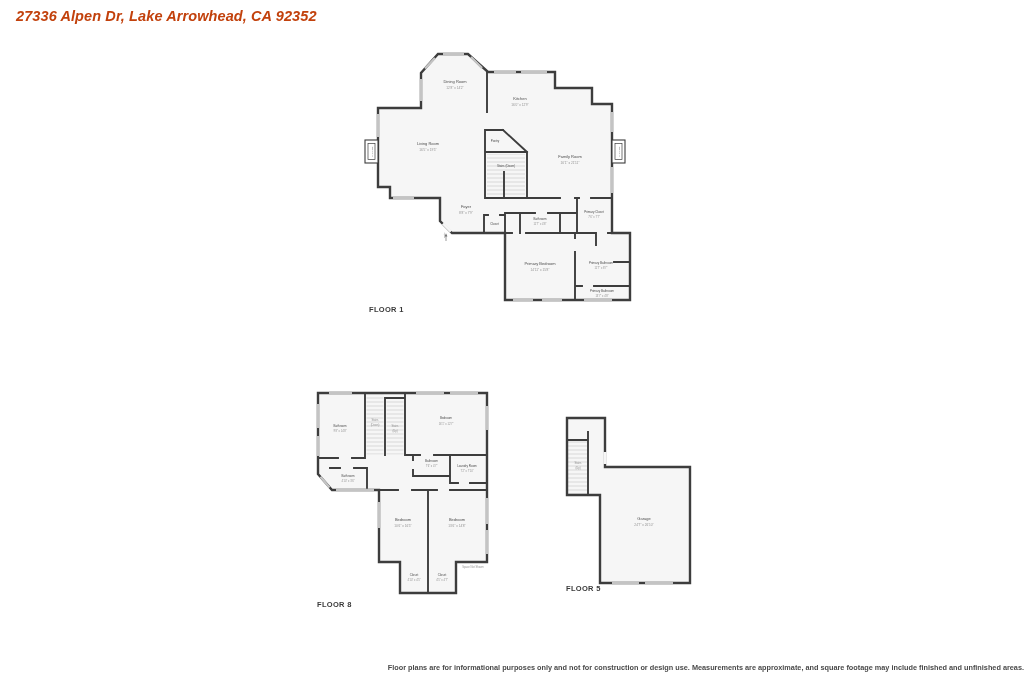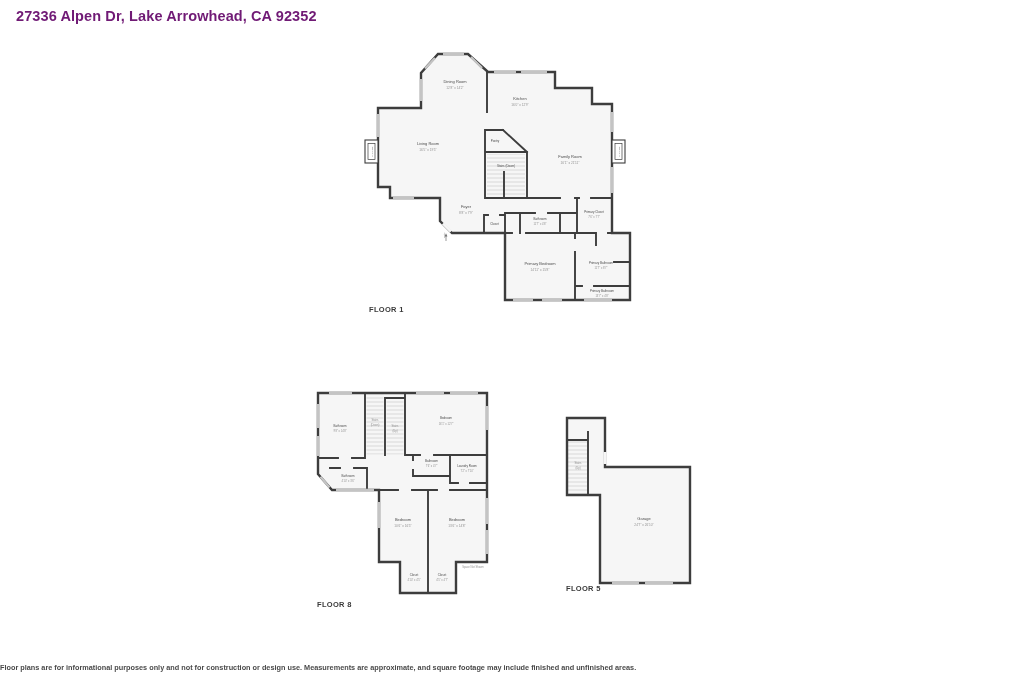--- a/index.html
+++ b/index.html
@@ -1,20 +1,20 @@
 <!DOCTYPE html>
 <html><head>
 <meta charset="utf-8">
 <style>
   html,body{margin:0;padding:0;background:#fff;}
   #page{position:relative;width:1024px;height:683px;background:#ffffff;overflow:hidden;
         font-family:"Liberation Sans", sans-serif;}
-  #title{position:absolute;left:16px;top:8px;font-size:14.5px;font-weight:bold;color:#701a75;letter-spacing:.1px;}
+  #title{position:absolute;left:16px;top:8px;font-size:14.5px;font-weight:bold;color:#c2410c;letter-spacing:.1px;font-style:italic;}
   .floor-label{position:absolute;font-size:7.5px;font-weight:700;color:#3a3a3a;letter-spacing:.3px;text-align:right;}
-  #disclaimer{position:absolute;left:0;right:0;top:663px;text-align:left;font-size:7.3px;font-weight:700;color:#4a4a4a;}
+  #disclaimer{position:absolute;left:0;right:0;top:663px;text-align:right;font-size:7.3px;font-weight:700;color:#4a4a4a;}
   svg{position:absolute;overflow:visible;}
   .room{fill:#f6f6f6;stroke:none;}
   .wall{fill:none;stroke:#3d3d3d;stroke-width:2.4;stroke-linecap:square;stroke-linejoin:miter;}
   .iwall{fill:none;stroke:#3d3d3d;stroke-width:1.9;stroke-linecap:square;}
   .win{fill:none;stroke:#c4c4c4;stroke-width:2.4;stroke-linecap:butt;}
   .gap{fill:none;stroke:#f6f6f6;stroke-width:3;stroke-linecap:butt;}
   .fp{fill:#ffffff;stroke:#3d3d3d;stroke-width:1.1;}
   .fpi{fill:none;stroke:#3d3d3d;stroke-width:.7;}
   text{font-family:"Liberation Sans", sans-serif;text-anchor:middle;}
   .rn{font-size:4px;fill:#4e4e4e;}

